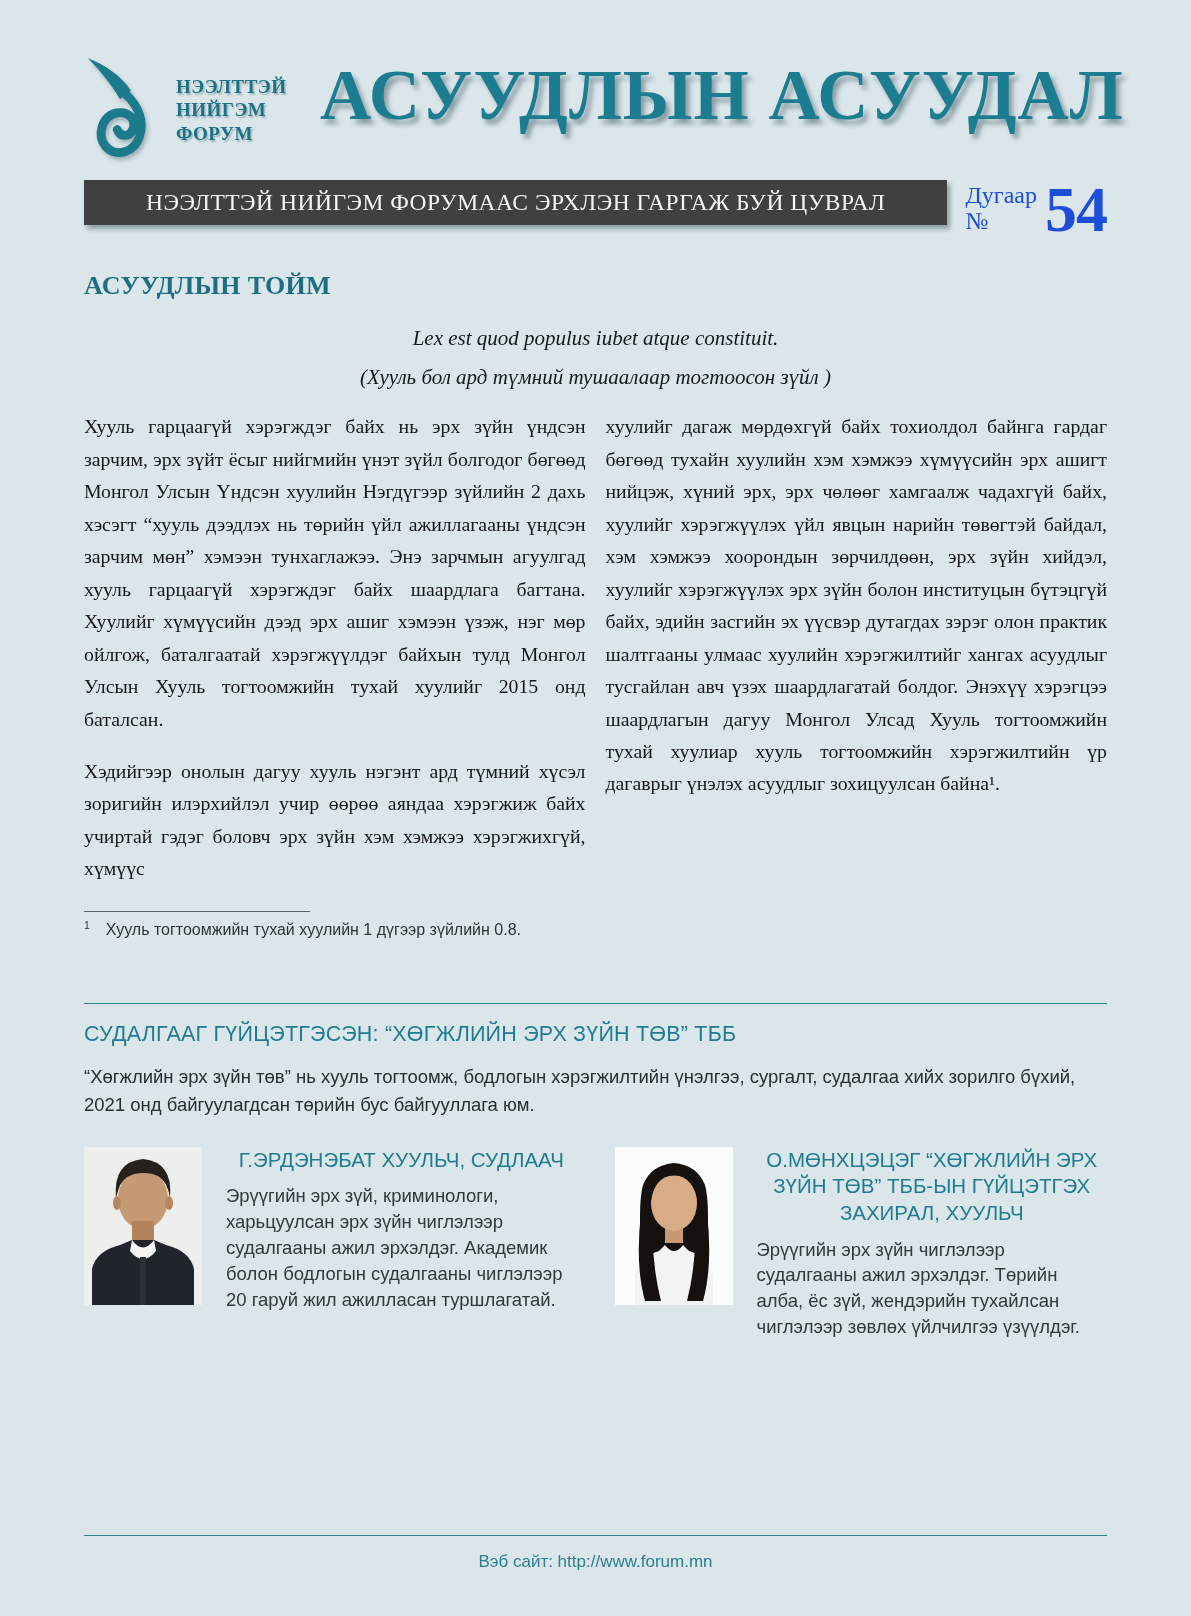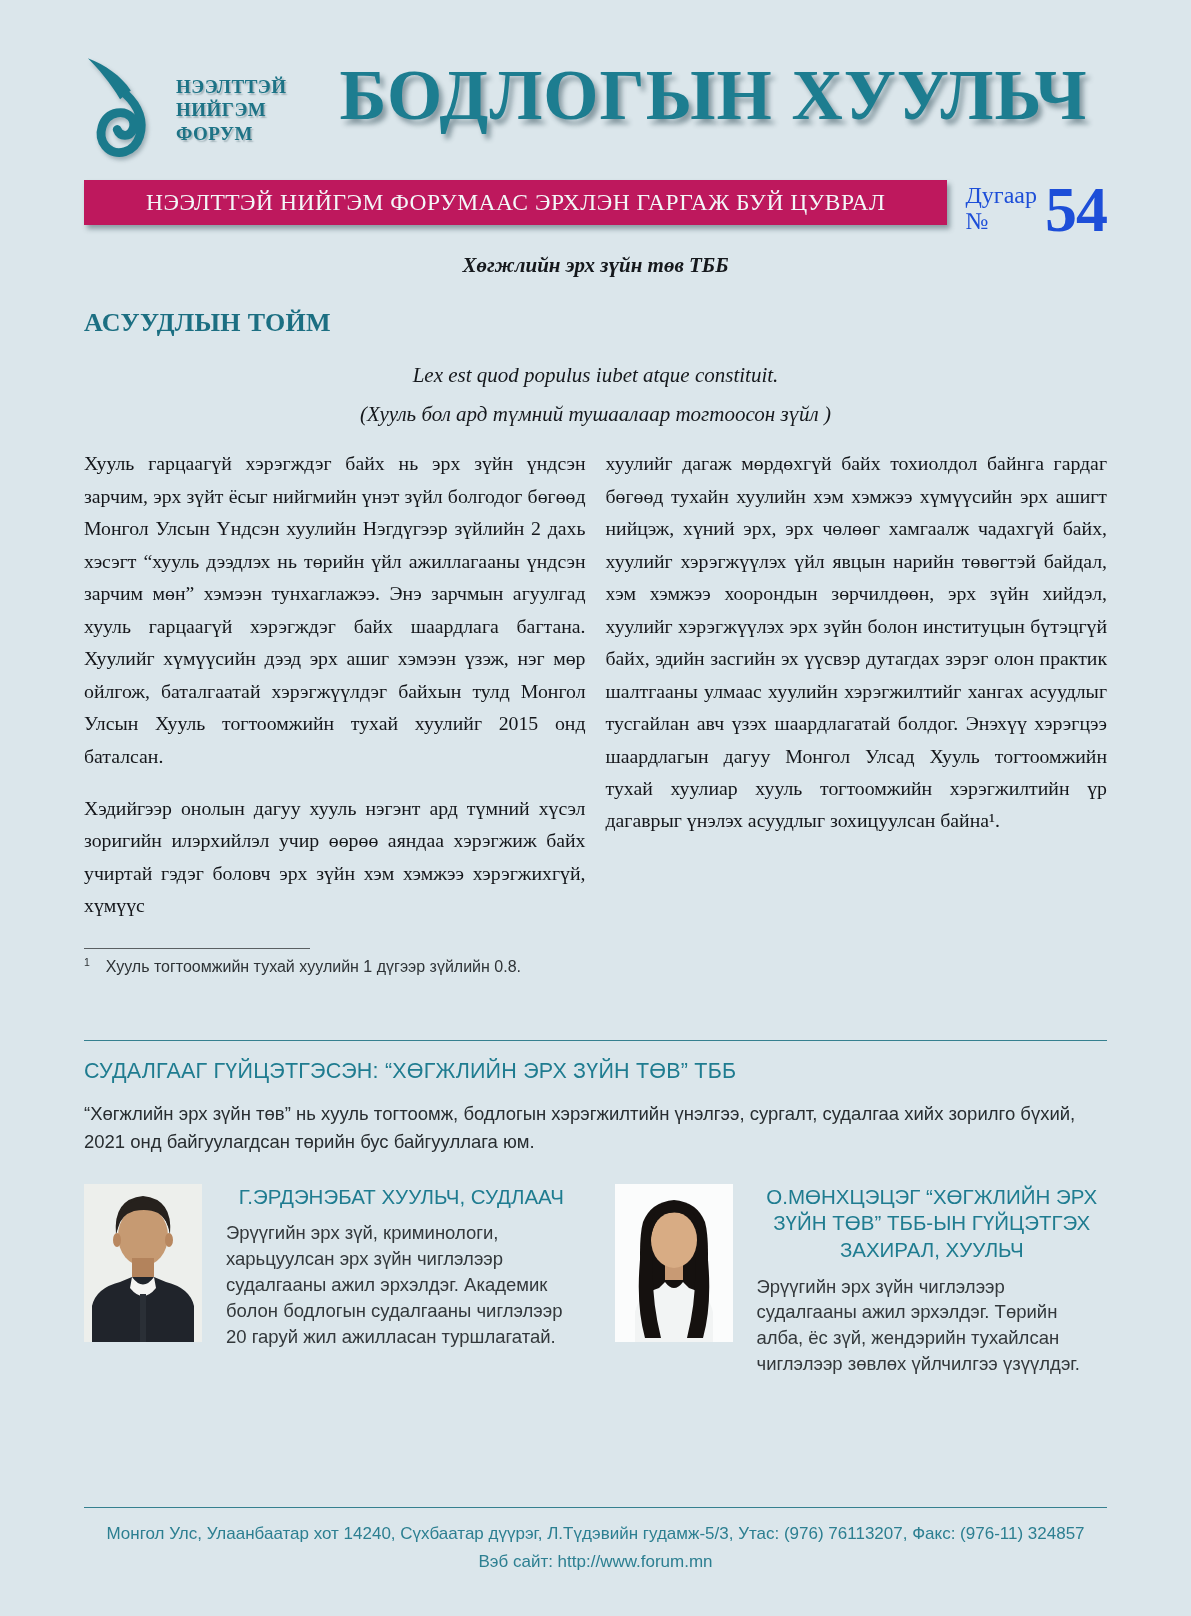--- a/index.html
+++ b/index.html
@@ -12,21 +12,21 @@
   
   .mast-top{display:flex;align-items:flex-start;padding-top:54px;}
   .logo-block{display:flex;align-items:center;gap:14px;width:236px;flex-shrink:0;}
   .logo-icon{flex-shrink:0;filter:drop-shadow(2px 3px 2px rgba(40,70,80,.35));}
   .logo-text{color:#1d7386;font-size:19px;font-weight:bold;line-height:1.22;letter-spacing:.5px;
     text-shadow:1.5px 1.5px 1.5px rgba(40,70,80,.3);}
   .mast-title{flex:1;text-align:center;margin:6px 0 0 0;color:#1d7d90;font-size:71px;font-weight:bold;
     letter-spacing:1px;white-space:nowrap;line-height:1;
     text-shadow:4px 5px 5px rgba(35,65,75,.45);}
   .mast-banner-row{display:flex;align-items:flex-start;margin-top:14px;}
-  .banner{flex:1;background:#be185d;color:#f3f7f8;text-align:center;font-size:23.5px;
+  .banner{flex:1;background:#404040;color:#f3f7f8;text-align:center;font-size:23.5px;
     height:45px;line-height:45px;letter-spacing:.5px;
     box-shadow:3px 4px 5px rgba(45,70,80,.45);}
   .issue{display:flex;align-items:flex-start;margin-left:18px;gap:8px;color:#1d4ed8;}
   .issue-label{font-size:24px;line-height:1.1;padding-top:2px;}
   .issue-number{font-size:64px;line-height:.95;font-weight:bold;letter-spacing:-1px;}
   
   .article-title{margin:26px 0 0 0;text-align:center;color:#0d0d13;font-size:36px;font-weight:bold;line-height:1.3;}
   .byline{margin-top:12px;text-align:center;font-style:italic;font-weight:bold;font-size:21px;color:#15181c;}
   .section-heading{margin:30px 0 0 0;color:#1c6f82;font-size:26px;font-weight:bold;letter-spacing:.3px;}
   .epigraph{margin-top:18px;text-align:center;font-style:italic;font-size:21px;color:#15181c;line-height:1.85;}
@@ -69,36 +69,35 @@
         <svg class="logo-icon" width="78" height="112" viewBox="0 0 80 112" aria-hidden="true">
           <path d="M4 3 C22 10 38 21 48 36 L37 45 C27 28 14 13 4 3 Z" fill="#1b7a8c"></path>
           <path d="M43 40 C56 52 62 68 57 83 C52 99 33 106 22 93 C13 82 18 62 34 59 C46 57 54 66 50 76 C47 84 37 84 34 76" fill="none" stroke="#1b7a8c" stroke-width="9" stroke-linecap="round"></path>
         </svg>
         <div class="logo-text">
           <div>НЭЭЛТТЭЙ</div>
           <div>НИЙГЭМ</div>
           <div>ФОРУМ</div>
         </div>
       </div>
-      <h1 class="mast-title">БОДЛОГЫН  ХУУЛЬЧ</h1>
+      <h1 class="mast-title">АСУУДЛЫН  АСУУДАЛ</h1>
     </div>
     <div class="mast-banner-row">
       <div class="banner">НЭЭЛТТЭЙ НИЙГЭМ ФОРУМААС ЭРХЛЭН ГАРГАЖ БУЙ ЦУВРАЛ</div>
       <div class="issue">
         <div class="issue-label">
           <div>Дугаар</div>
           <div>№</div>
         </div>
         <div class="issue-number">54</div>
       </div>
     </div>
   </header>
 
   <main>
-    <div class="byline">Хөгжлийн эрх зүйн төв ТББ</div>
 
     <h3 class="section-heading">АСУУДЛЫН ТОЙМ</h3>
 
     <div class="epigraph">
       <div>Lex est quod populus iubet atque constituit.</div>
       <div>(Хууль бол ард түмний тушаалаар тогтоосон зүйл )</div>
     </div>
 
     <div class="columns">
       <div class="col">
@@ -158,20 +157,19 @@
           <div class="bio-desc">Эрүүгийн эрх зүйн чиглэлээр судалгааны ажил эрхэлдэг. Төрийн алба, ёс зүй, жендэрийн тухайлсан чиглэлээр зөвлөх үйлчилгээ үзүүлдэг.</div>
         </div>
       </div>
 
     </div>
   </main>
 
   <footer class="footer">
     <div class="rule-teal"></div>
     <div class="f-lines">
-      <div>Монгол Улс, Улаанбаатар хот 14240, Сүхбаатар дүүрэг, Л.Түдэвийн гудамж-5/3, Утас: (976) 76113207, Факс: (976-11) 324857</div>
       <div>
         <span>Вэб сайт: </span><a href="#">http://www.forum.mn</a>
       </div>
     </div>
   </footer>
 
 </div>
 
 </body></html>

